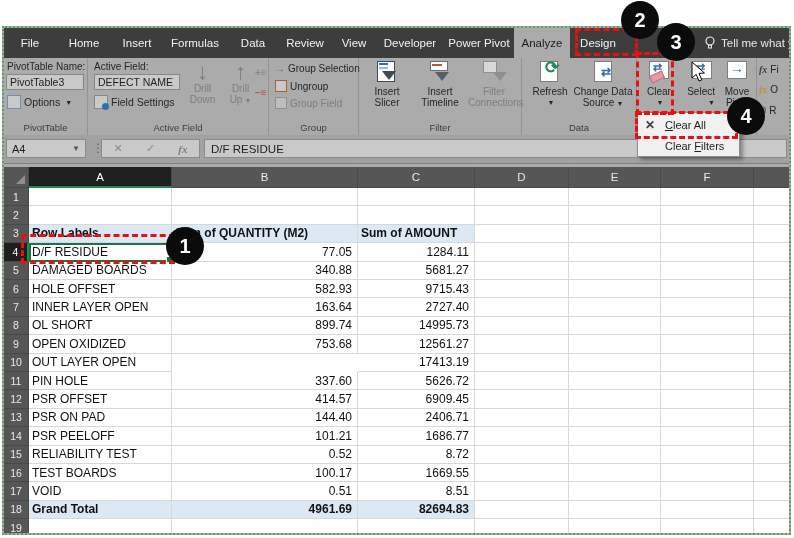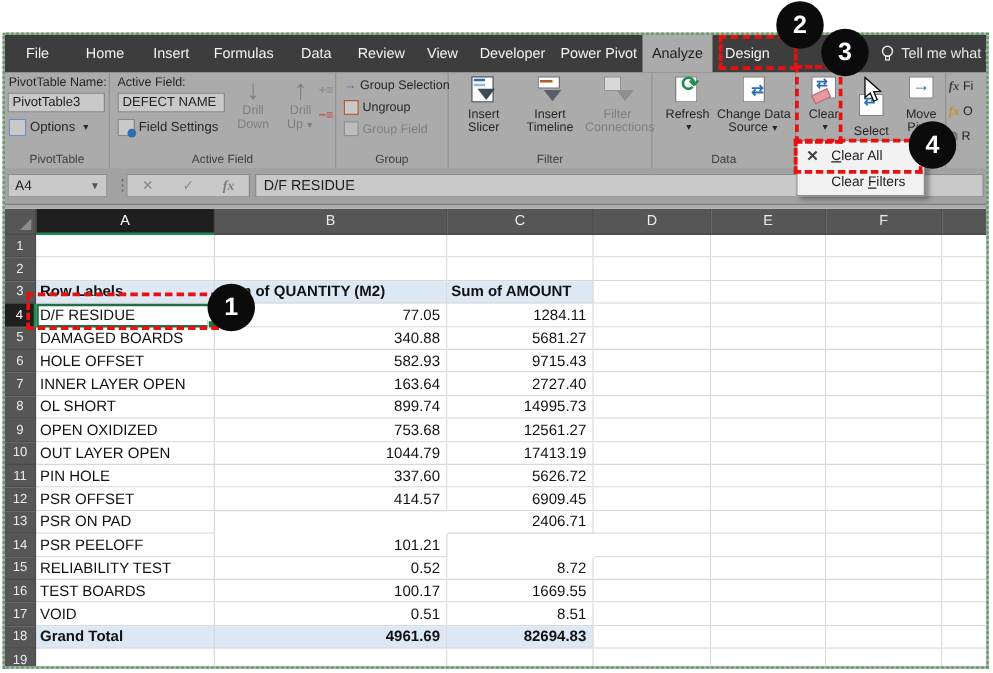--- a/index.html
+++ b/index.html
@@ -197,21 +197,21 @@
       <div class="grp" style="left:633px;width:120px;">
         <div class="big-btn" style="left:4px;top:2px;width:36px;">
           <span class="bb-ic">
             <span class="sheet-ic" style="width:20px;height:18px;"></span>
             <span class="glyph" style="left:7px;top:2px;font-size:11px;color:#2f6fb0;">⇄</span>
             <i style="position:absolute;left:4px;top:13px;width:12px;height:6px;background:#e89aa4;transform:rotate(-25deg);border:1px solid #b9707c;"></i>
           </span>
           <span>Clear</span>
           <span class="caret">▼</span>
         </div>
-        <div class="big-btn" style="left:42px;top:16px;width:36px;">
+        <div class="big-btn" style="left:42px;top:2px;width:36px;align-items:flex-end;">
           <span class="bb-ic">
             <span class="sheet-ic" style="width:20px;height:18px;"></span>
             <span class="glyph" style="left:7px;top:2px;font-size:11px;color:#2f6fb0;">⇄</span>
           </span>
           <span>Select</span>
           <span class="caret">▼</span>
         </div>
         <div class="big-btn" style="left:80px;top:2px;width:40px;">
           <span class="bb-ic">
             <span class="sheet-ic" style="width:20px;height:18px;"></span>
@@ -327,21 +327,20 @@
         <div class="rhdr" style="top: 168.2px; height: 18.4px;">9</div>
         <div class="cell al" style="left: 25px; top: 168.2px; width: 143px; height: 18.4px;">OPEN OXIDIZED</div>
         <div class="cell ar" style="left: 168px; top: 168.2px; width: 186px; height: 18.4px;">753.68</div>
         <div class="cell ar" style="left: 354px; top: 168.2px; width: 117px; height: 18.4px;">12561.27</div>
         <div class="cell al" style="left: 471px; top: 168.2px; width: 94px; height: 18.4px;"></div>
         <div class="cell al" style="left: 565px; top: 168.2px; width: 92px; height: 18.4px;"></div>
         <div class="cell al" style="left: 657px; top: 168.2px; width: 93px; height: 18.4px;"></div>
         <div class="cell al" style="left: 750px; top: 168.2px; width: 39px; height: 18.4px;"></div>
         <div class="rhdr" style="top: 186.6px; height: 18.4px;">10</div>
         <div class="cell al" style="left: 25px; top: 186.6px; width: 143px; height: 18.4px;">OUT LAYER OPEN</div>
-        <div class="cell ar" style="left: 168px; top: 186.6px; width: 186px; height: 18.4px;">1044.79</div>
         <div class="cell ar" style="left: 354px; top: 186.6px; width: 117px; height: 18.4px;">17413.19</div>
         <div class="cell al" style="left: 471px; top: 186.6px; width: 94px; height: 18.4px;"></div>
         <div class="cell al" style="left: 565px; top: 186.6px; width: 92px; height: 18.4px;"></div>
         <div class="cell al" style="left: 657px; top: 186.6px; width: 93px; height: 18.4px;"></div>
         <div class="cell al" style="left: 750px; top: 186.6px; width: 39px; height: 18.4px;"></div>
         <div class="rhdr" style="top: 205px; height: 18.4px;">11</div>
         <div class="cell al" style="left: 25px; top: 205px; width: 143px; height: 18.4px;">PIN HOLE</div>
         <div class="cell ar" style="left: 168px; top: 205px; width: 186px; height: 18.4px;">337.60</div>
         <div class="cell ar" style="left: 354px; top: 205px; width: 117px; height: 18.4px;">5626.72</div>
         <div class="cell al" style="left: 471px; top: 205px; width: 94px; height: 18.4px;"></div>
@@ -351,28 +350,30 @@
         <div class="rhdr" style="top: 223.4px; height: 18.4px;">12</div>
         <div class="cell al" style="left: 25px; top: 223.4px; width: 143px; height: 18.4px;">PSR OFFSET</div>
         <div class="cell ar" style="left: 168px; top: 223.4px; width: 186px; height: 18.4px;">414.57</div>
         <div class="cell ar" style="left: 354px; top: 223.4px; width: 117px; height: 18.4px;">6909.45</div>
         <div class="cell al" style="left: 471px; top: 223.4px; width: 94px; height: 18.4px;"></div>
         <div class="cell al" style="left: 565px; top: 223.4px; width: 92px; height: 18.4px;"></div>
         <div class="cell al" style="left: 657px; top: 223.4px; width: 93px; height: 18.4px;"></div>
         <div class="cell al" style="left: 750px; top: 223.4px; width: 39px; height: 18.4px;"></div>
         <div class="rhdr" style="top: 241.8px; height: 18.4px;">13</div>
         <div class="cell al" style="left: 25px; top: 241.8px; width: 143px; height: 18.4px;">PSR ON PAD</div>
+        <div class="cell ar" style="left: 168px; top: 241.8px; width: 186px; height: 18.4px;">144.40</div>
         <div class="cell ar" style="left: 354px; top: 241.8px; width: 117px; height: 18.4px;">2406.71</div>
         <div class="cell al" style="left: 471px; top: 241.8px; width: 94px; height: 18.4px;"></div>
         <div class="cell al" style="left: 565px; top: 241.8px; width: 92px; height: 18.4px;"></div>
         <div class="cell al" style="left: 657px; top: 241.8px; width: 93px; height: 18.4px;"></div>
         <div class="cell al" style="left: 750px; top: 241.8px; width: 39px; height: 18.4px;"></div>
         <div class="rhdr" style="top: 260.2px; height: 18.4px;">14</div>
         <div class="cell al" style="left: 25px; top: 260.2px; width: 143px; height: 18.4px;">PSR PEELOFF</div>
         <div class="cell ar" style="left: 168px; top: 260.2px; width: 186px; height: 18.4px;">101.21</div>
+        <div class="cell ar" style="left: 354px; top: 260.2px; width: 117px; height: 18.4px;">1686.77</div>
         <div class="cell al" style="left: 471px; top: 260.2px; width: 94px; height: 18.4px;"></div>
         <div class="cell al" style="left: 565px; top: 260.2px; width: 92px; height: 18.4px;"></div>
         <div class="cell al" style="left: 657px; top: 260.2px; width: 93px; height: 18.4px;"></div>
         <div class="cell al" style="left: 750px; top: 260.2px; width: 39px; height: 18.4px;"></div>
         <div class="rhdr" style="top: 278.6px; height: 18.4px;">15</div>
         <div class="cell al" style="left: 25px; top: 278.6px; width: 143px; height: 18.4px;">RELIABILITY TEST</div>
         <div class="cell ar" style="left: 168px; top: 278.6px; width: 186px; height: 18.4px;">0.52</div>
         <div class="cell ar" style="left: 354px; top: 278.6px; width: 117px; height: 18.4px;">8.72</div>
         <div class="cell al" style="left: 471px; top: 278.6px; width: 94px; height: 18.4px;"></div>
         <div class="cell al" style="left: 565px; top: 278.6px; width: 92px; height: 18.4px;"></div>

